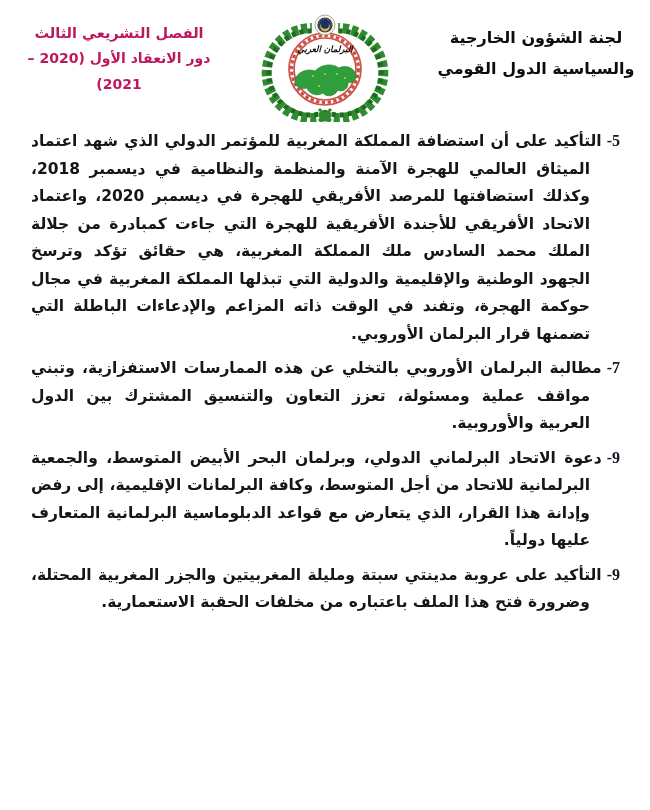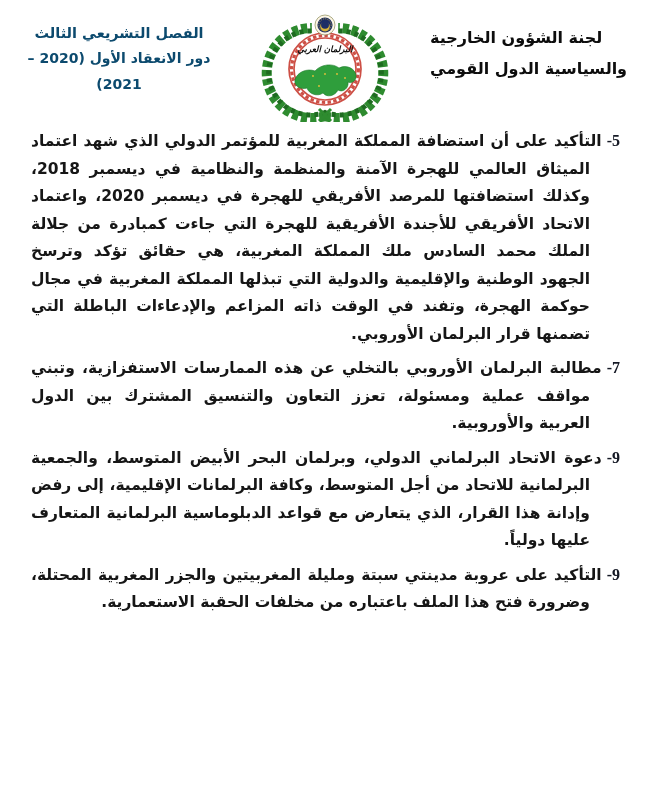--- a/index.html
+++ b/index.html
@@ -3,27 +3,27 @@
 <meta charset="utf-8">
 <style>
   html,body{margin:0;padding:0;background:#ffffff;}
   .page{
     position:relative;width:650px;height:810px;background:#ffffff;
     font-family:"DejaVu Sans",sans-serif;direction:rtl;overflow:hidden;color:#161616;
   }
   
   .header{position:absolute;top:0;left:0;right:0;height:120px;}
   .committee{
-    position:absolute;top:22px;right:8px;width:212px;text-align:left;
+    position:absolute;top:22px;right:8px;width:212px;text-align:center;
     font-weight:bold;font-size:16px;line-height:31px;color:#0d0d0d;
   }
   .emblem{position:absolute;top:14px;right:255px;width:140px;height:108px;font-style:italic;}
   .session{
     position:absolute;top:21px;left:6px;width:226px;text-align:center;
-    font-weight:bold;color:#0c4a6e;
+    font-weight:bold;color:#be185d;
   }
   .session .l1{font-size:14.5px;line-height:24px;}
   .session .l2{font-size:14px;line-height:26px;}
   
   .resolutions{position:absolute;top:127px;right:26px;left:31px;}
   .res-item{
     font-size:15.5px;font-weight:bold;line-height:27.5px;
     text-align:justify;margin:0 4px 6px 0;
     padding-right:30px;text-indent:-30px;color:#161616;
   }

